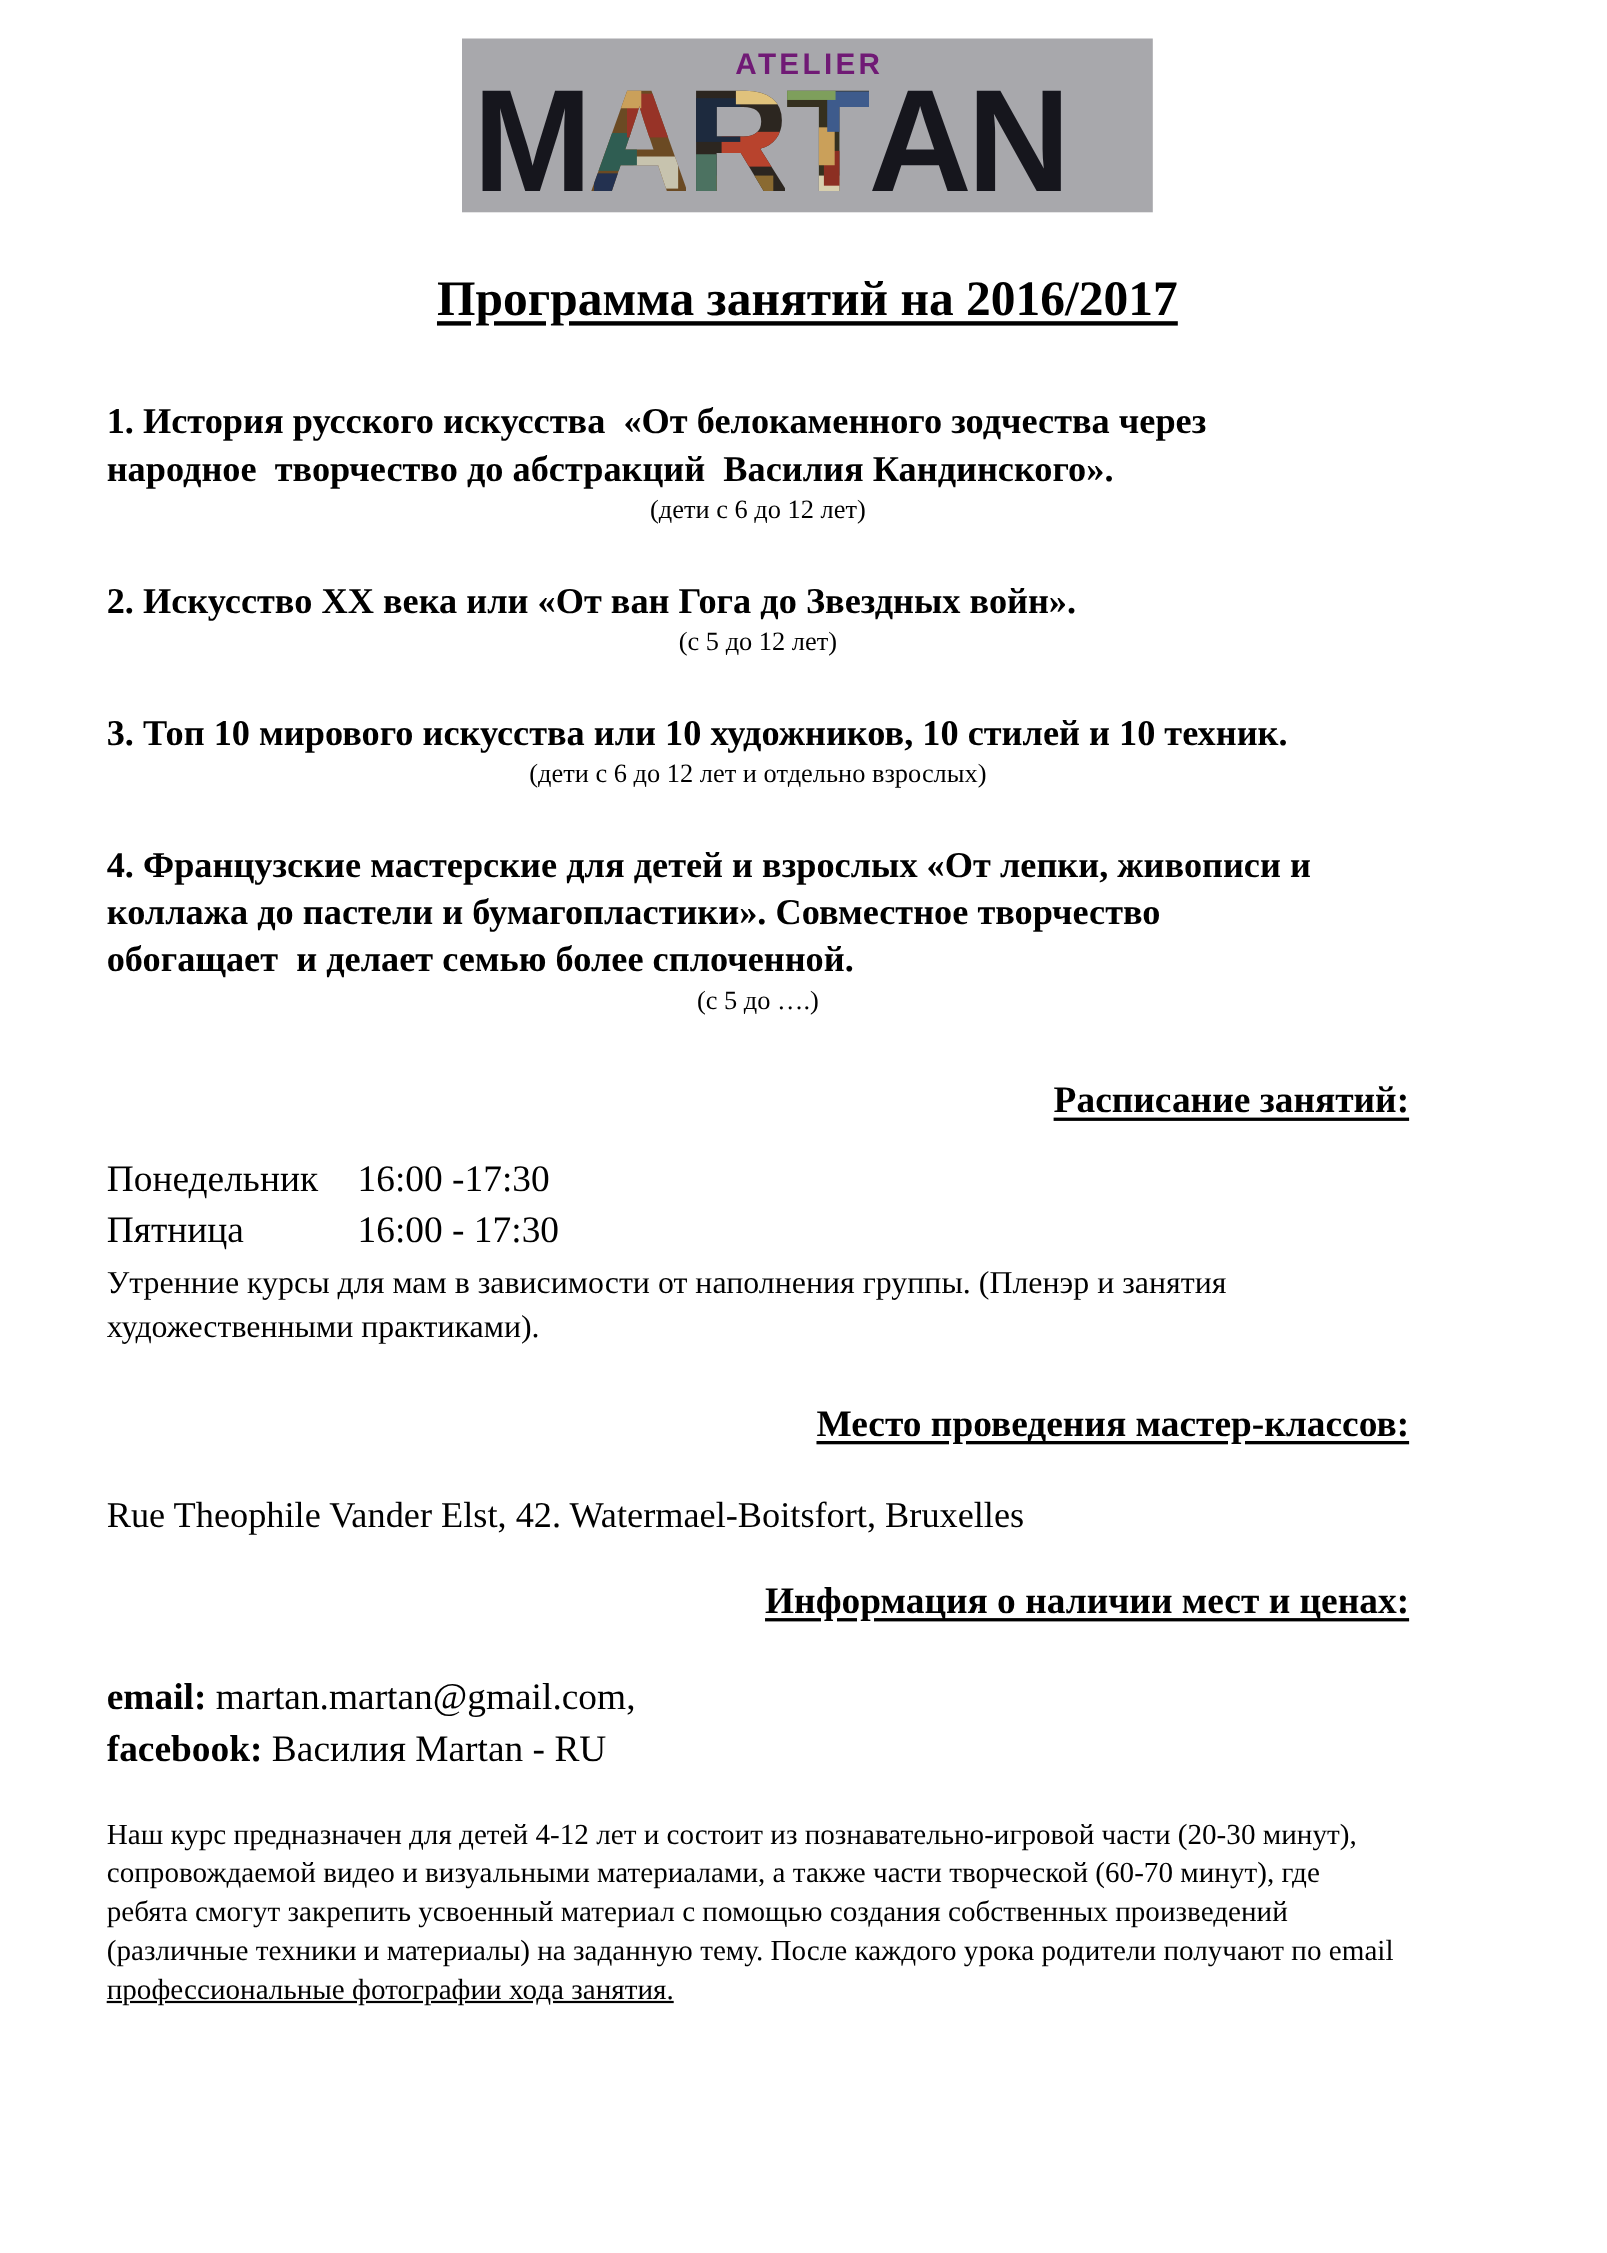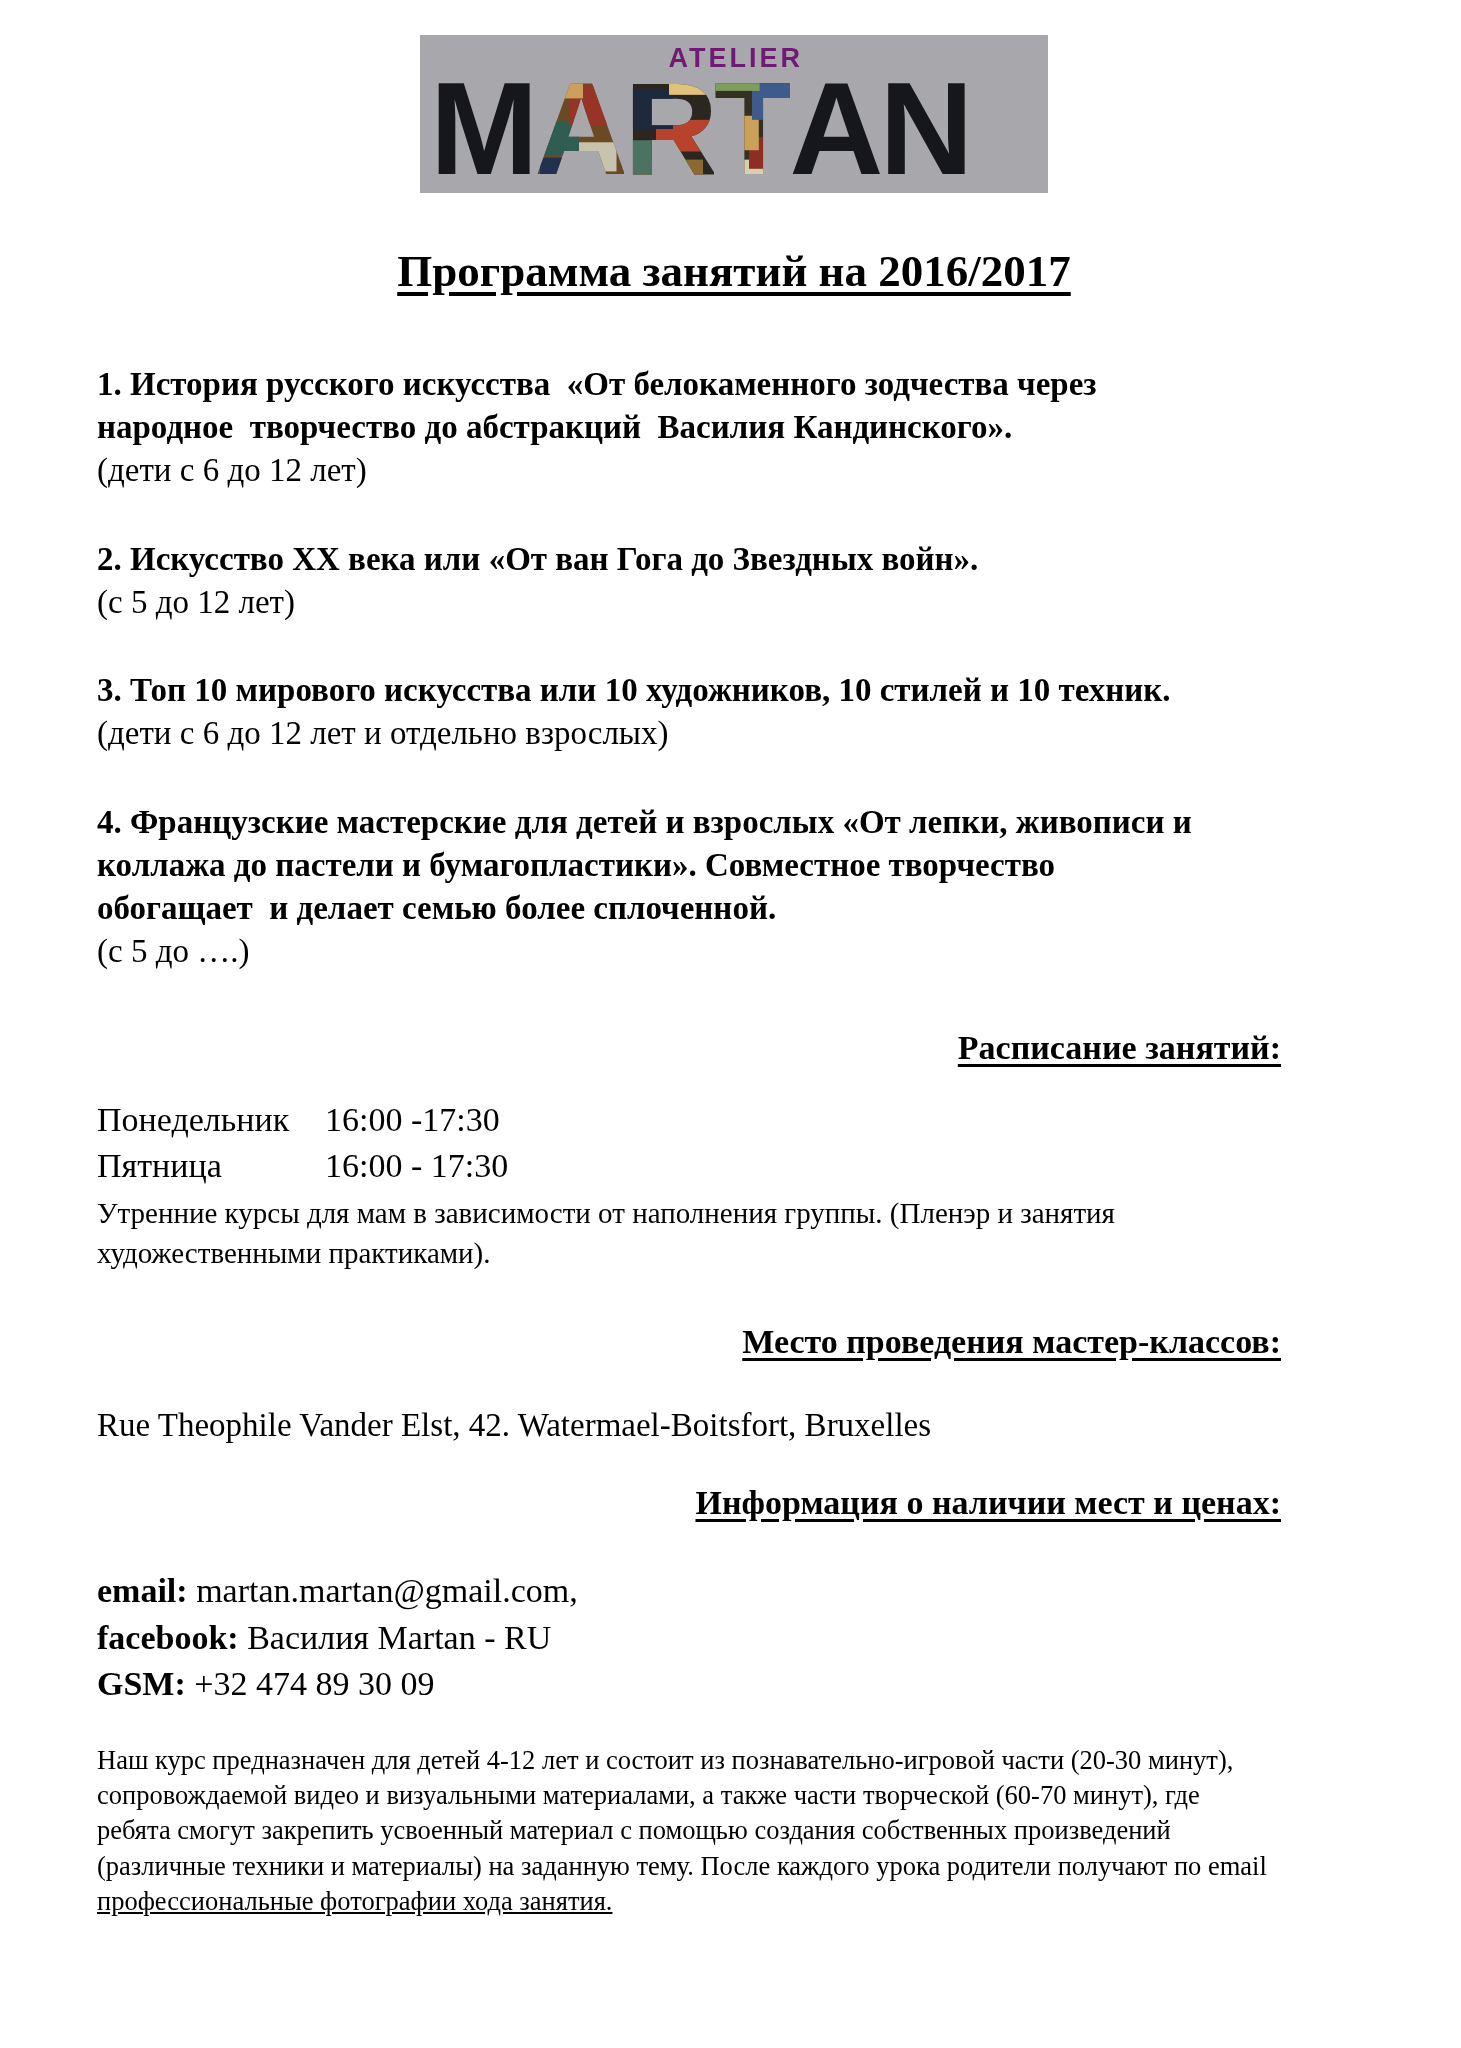--- a/index.html
+++ b/index.html
@@ -70,22 +70,22 @@
   .title .u-wrap { text-decoration:underline; text-underline-offset:6px; }
 
   .program { margin-top:0; }
   .prog-item { margin-top:46px; }
   .prog-item.first { margin-top:66px; }
   .prog-heading {
     font-size:33px; font-weight:bold; line-height:1.3;
     white-space:pre-wrap;
   }
   .prog-ages {
-    font-size:33px; line-height:1.3;
-    margin-right:90px;
+    font-size:24px; line-height:1.3;
+    text-align:center; margin-right:90px;
   }
 
   .sec-heading {
     font-size:34px; font-weight:bold;
     text-align:right; margin-right:90px;
     text-decoration:underline; text-underline-offset:5px;
   }
   .sec-schedule { margin-top:56px; }
   .sec-location { margin-top:50px; }
   .sec-info     { margin-top:40px; }
@@ -173,24 +173,20 @@
 
   <div class="contacts">
     <div>
       <span class="contact-label">email:</span>
       <span class="contact-value">martan.martan@gmail.com,</span>
     </div>
     <div>
       <span class="contact-label">facebook:</span>
       <span class="contact-value">Василия Martan - RU</span>
     </div>
-    <div>
-      <span class="contact-label">GSM:</span>
-      <span class="contact-value">+32 474 89 30 09</span>
-    </div>
   </div>
 
   <div class="footer"><span>Наш курс предназначен для детей 4-12 лет и состоит из познавательно-игровой части (20-30 минут),
 сопровождаемой видео и визуальными материалами, а также части творческой (60-70 минут), где
 ребята смогут закрепить усвоенный материал с помощью создания собственных произведений
 (различные техники и материалы) на заданную тему. После каждого урока родители получают по email
 </span><span class="underlined">профессиональные фотографии хода занятия.</span></div>
 
 </div>
 

